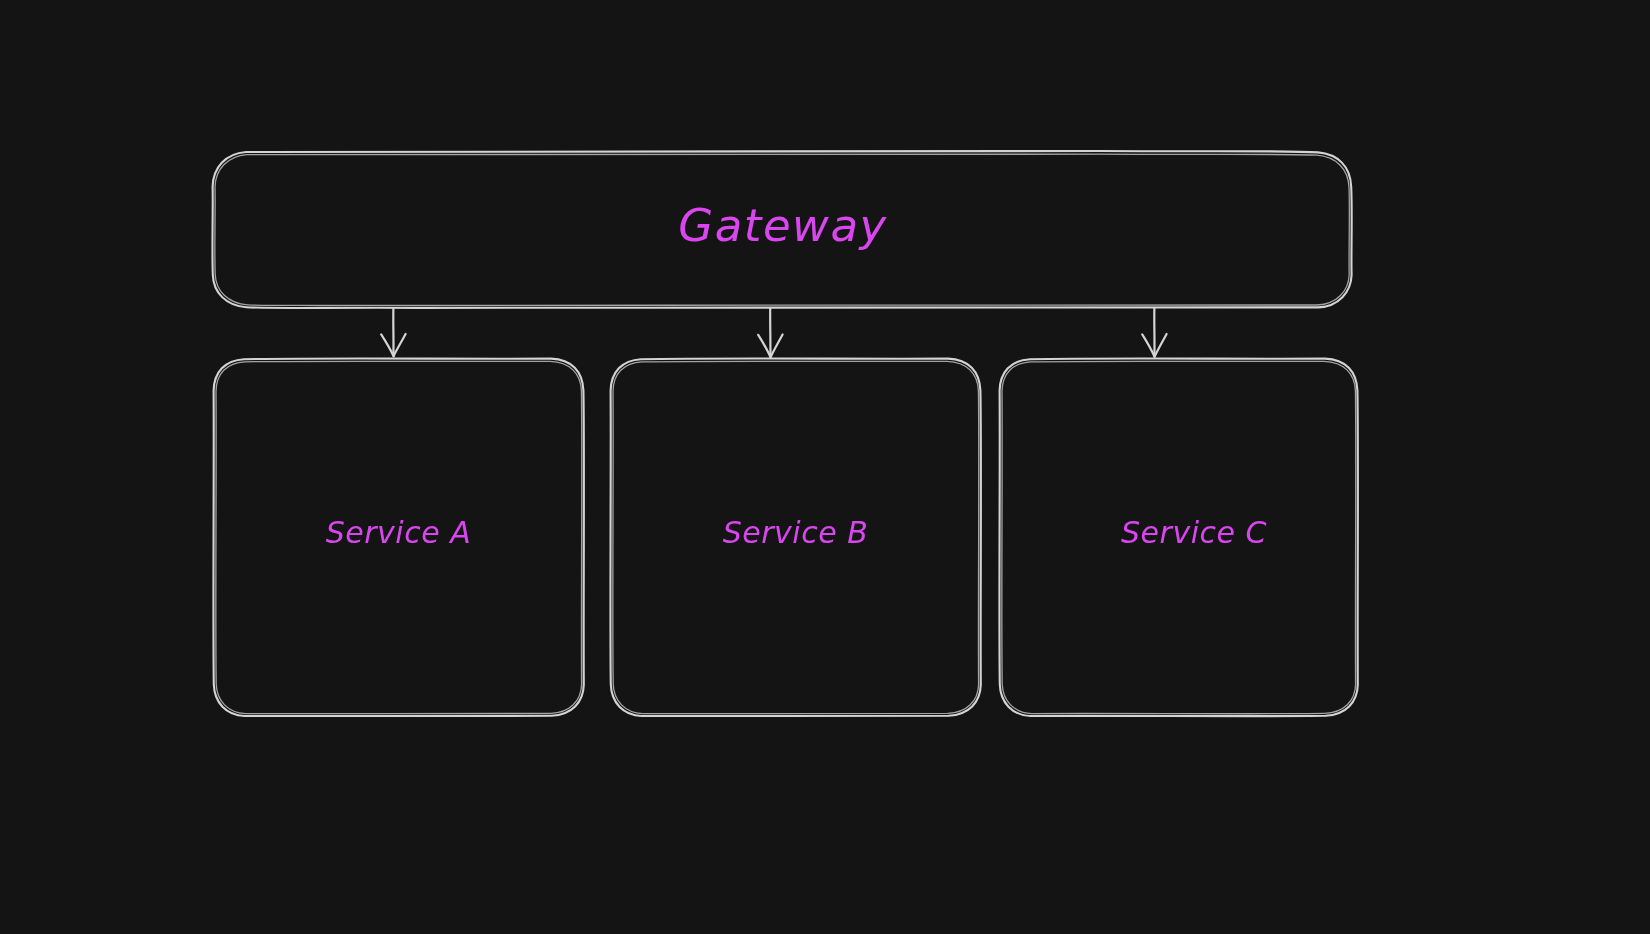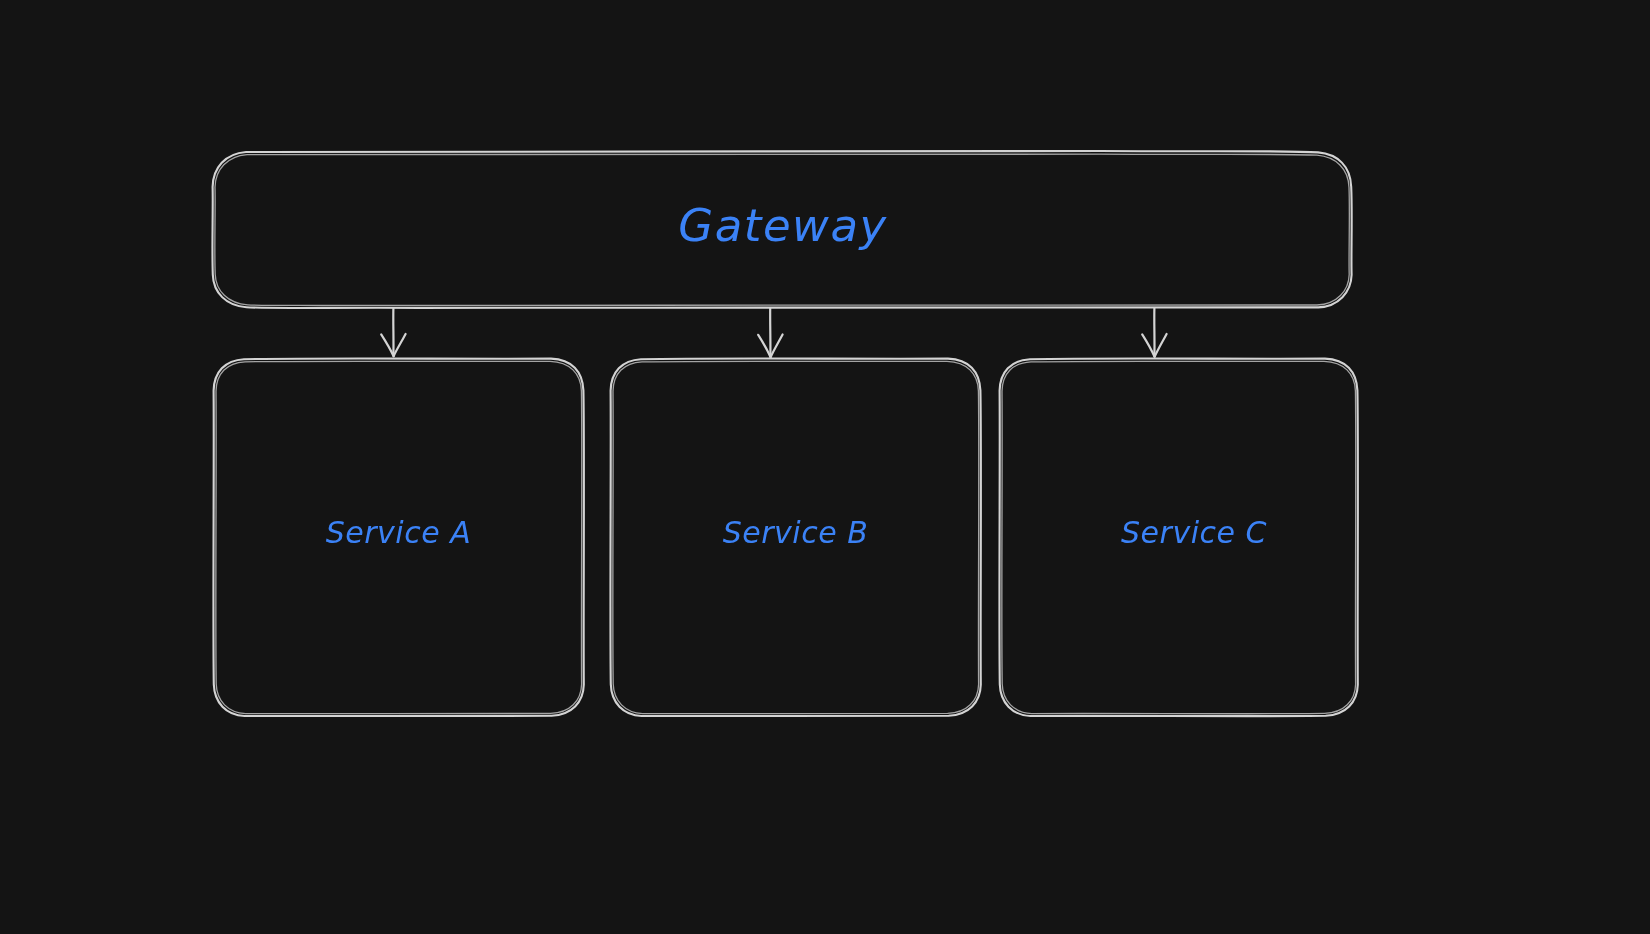--- a/index.html
+++ b/index.html
@@ -23,21 +23,21 @@
     position: absolute;
     left: 0;
     top: 0;
     width: 1650px;
     height: 934px;
     display: block;
   }
   .node-label {
     position: absolute;
     text-align: center;
-    color: #3b82f6;
+    color: #d946ef;
     font-family: "DejaVu Sans", sans-serif;
     font-style: italic;
     white-space: nowrap;
     pointer-events: none;
     letter-spacing: 0.5px;
   }
   #label-gateway {
     left: 214px;
     top: 196px;
     width: 1138px;

